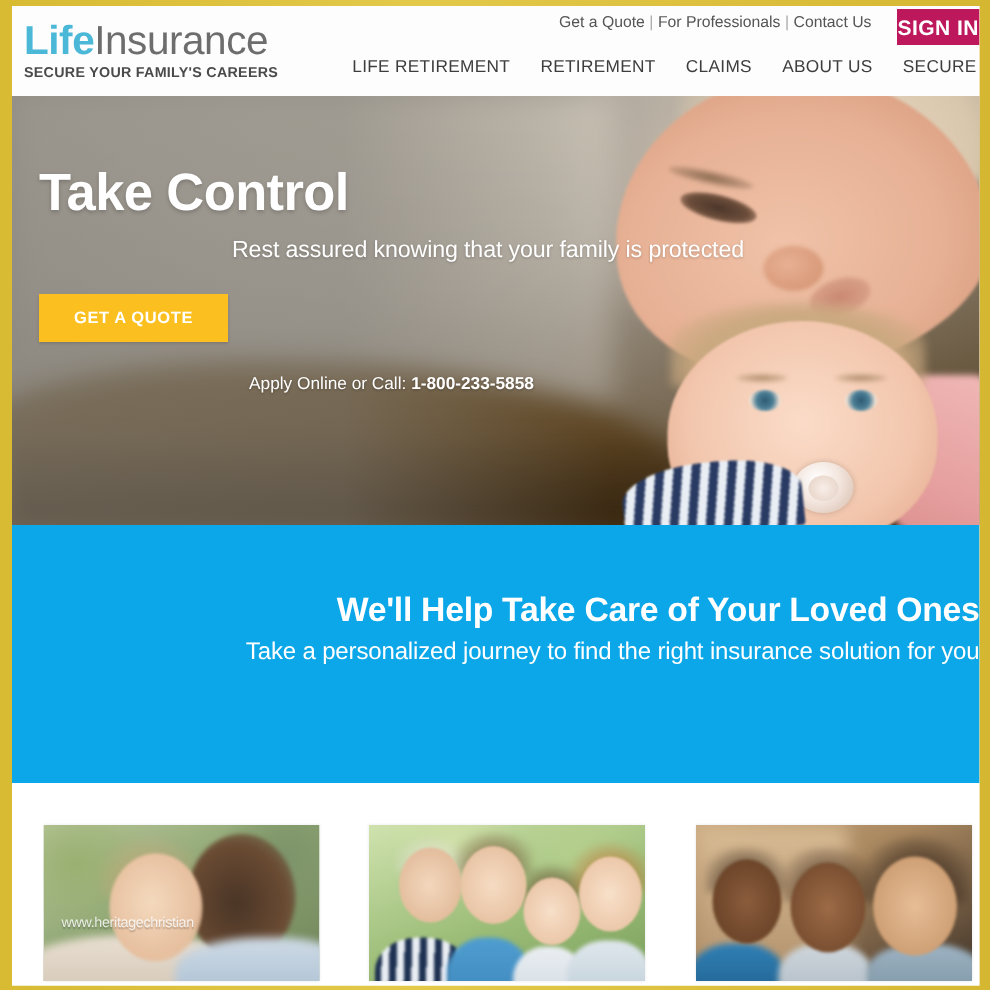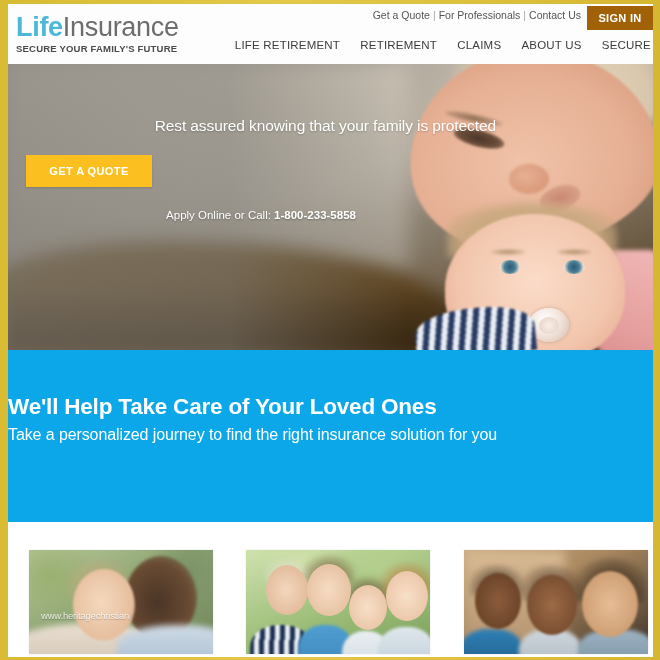--- a/index.html
+++ b/index.html
@@ -26,22 +26,22 @@
   .logo-title{font-size:27px;letter-spacing:-0.3px;line-height:30px;white-space:nowrap;}
   .logo-life{color:#4cb8d8;font-weight:bold;}
   .logo-ins{color:#6d6d6d;font-weight:300;}
   .logo-tag{font-size:9.5px;color:#4a4a4a;font-weight:bold;letter-spacing:0.2px;margin-top:1px;}
 
   .toplinks{position:absolute;right:72px;top:5px;font-size:10.5px;color:#555;white-space:nowrap;}
   .toplinks a{color:#555;text-decoration:none;}
   .toplinks .sep{color:#aaa;margin:0 3px;}
 
   .signin{
-    position:absolute;right:0px;top:2px;width:66px;height:24px;
-    background:#a16207;color:#fff;font-size:11px;font-weight:bold;
+    position:absolute;right:0px;top:2px;width:55px;height:24px;
+    background:#be185d;color:#fff;font-size:14px;font-weight:bold;
     letter-spacing:0.3px;display:flex;align-items:center;justify-content:center;
     cursor:pointer;
   }
 
   .mainnav{position:absolute;right:2px;top:35px;white-space:nowrap;font-size:11.5px;color:#3d3d3d;}
   .mainnav a{color:#3d3d3d;text-decoration:none;margin-left:17px;letter-spacing:0.2px;}
 
   
   .hero{position:relative;height:286px;overflow:hidden;background:#9a958e;}
   .hero-photo{position:absolute;inset:0;}
@@ -115,21 +115,21 @@
   .sub{color:#fff;font-size:15.5px;margin-top:9px;letter-spacing:-0.1px;
       text-shadow:0 1px 2px rgba(0,0,0,.22);text-align:right;}
   .cta{display:inline-flex;align-items:center;justify-content:center;
       margin-top:20px;width:126px;height:32px;background:#fbc01f;color:#fff;
       font-size:11px;font-weight:bold;letter-spacing:0.4px;cursor:pointer;
       box-shadow:0 1px 2px rgba(0,0,0,.15);}
   .call{color:#fff;font-size:11.5px;margin-top:22px;text-shadow:0 1px 2px rgba(0,0,0,.3);text-align:center;}
   .call b{font-weight:bold;}
 
   
-  .band{position:relative;height:172px;background:#0ba7e8;text-align:left;overflow:hidden;}
+  .band{position:relative;height:172px;background:#0ba7e8;text-align:right;overflow:hidden;}
   .band h2{margin:0;padding-top:44px;color:#fff;font-size:22.5px;font-weight:bold;letter-spacing:-0.2px;}
   .band p{margin:6px 0 0;color:#fff;font-size:16px;font-weight:300;letter-spacing:-0.1px;}
   .band .ghost{display:inline-flex;align-items:center;justify-content:center;
       margin-top:20px;width:124px;height:30px;border:1px solid rgba(255,255,255,.85);
       color:#fff;font-size:10.5px;font-weight:bold;letter-spacing:0.5px;cursor:pointer;}
 
   
   .cards{position:relative;height:135px;background:#fff;padding-top:28px;}
   .card{position:absolute;top:28px;width:184px;height:104px;overflow:hidden;
       box-shadow:0 0 2px rgba(0,0,0,.10);}
@@ -207,21 +207,21 @@
 <body>
 
 <div class="frame">
  <div class="page">
 
   <div class="header">
     <div class="logo">
       <div class="logo-title">
         <span class="logo-life">Life</span><span class="logo-ins">Insurance</span>
       </div>
-      <div class="logo-tag">SECURE YOUR FAMILY'S FUTURE</div>
+      <div class="logo-tag">SECURE YOUR FAMILY'S CAREERS</div>
     </div>
 
     <div class="toplinks">
       <a href="#">Get a Quote</a><span class="sep">|</span><a href="#">For Professionals</a><span class="sep">|</span><a href="#">Contact Us</a>
     </div>
 
     <div class="signin">SIGN IN</div>
 
     <div class="mainnav">
       <a href="#">LIFE RETIREMENT</a>
@@ -252,20 +252,21 @@
       <div class="eye l"></div>
       <div class="eye r"></div>
       <div class="paci"></div>
       <div class="paci-in"></div>
       <div class="stripes"></div>
       <div class="hero-veil"></div>
     </div>
 
     <div class="hero-copy">
       <div class="h1">
+        <div>Take Control</div>
       </div>
       <div class="sub">Rest assured knowing that your family is protected</div>
       <div class="cta">GET A QUOTE</div>
       <div class="call">
         <span>Apply Online or Call: </span><b>1-800-233-5858</b>
       </div>
     </div>
   </div>
 
   <div class="band">

